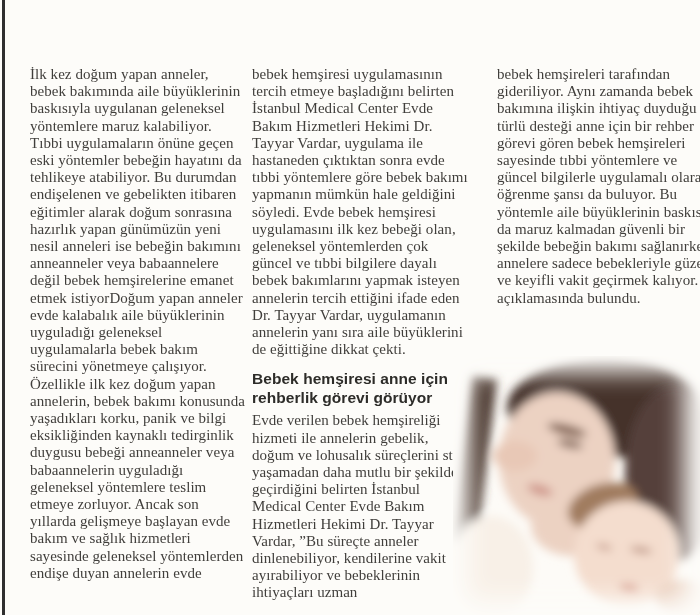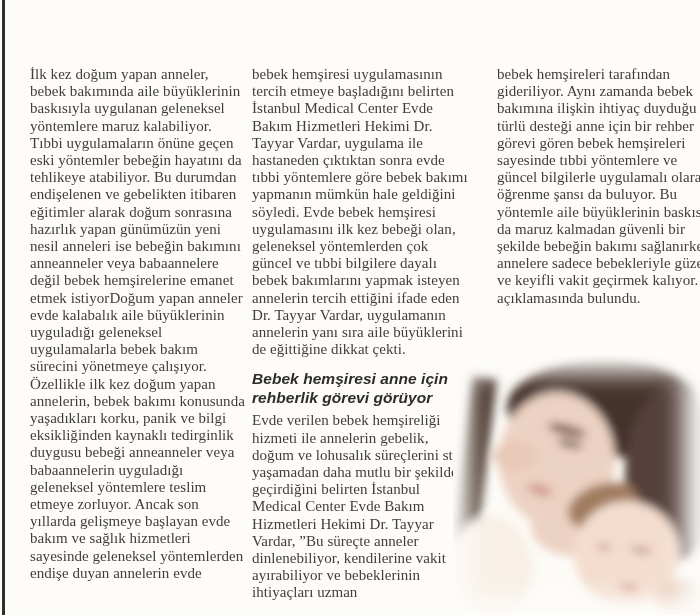--- a/index.html
+++ b/index.html
@@ -44,21 +44,20 @@
   .col p{margin:0;}
   .col-1{left:14px;width:215px;margin-left:16px;}
   .col-2{left:252px;width:219px;}
   .col-3{left:497px;width:223px;}
   .subheading{
     font-family:"Liberation Sans","DejaVu Sans",sans-serif;
     font-weight:700;
     font-size:15.5px;line-height:19px;
     color:var(--subheading);
     margin:11px 0 5px 0;
-    font-style:italic;
   }
   .photo{
     position:absolute;right:0;top:356px;
     width:247px;height:259px;
     border-radius:4px;
     overflow:hidden;
   }
   .photo .vignette{
     position:absolute;inset:0;
     box-shadow:inset 0 0 24px 16px var(--background);

